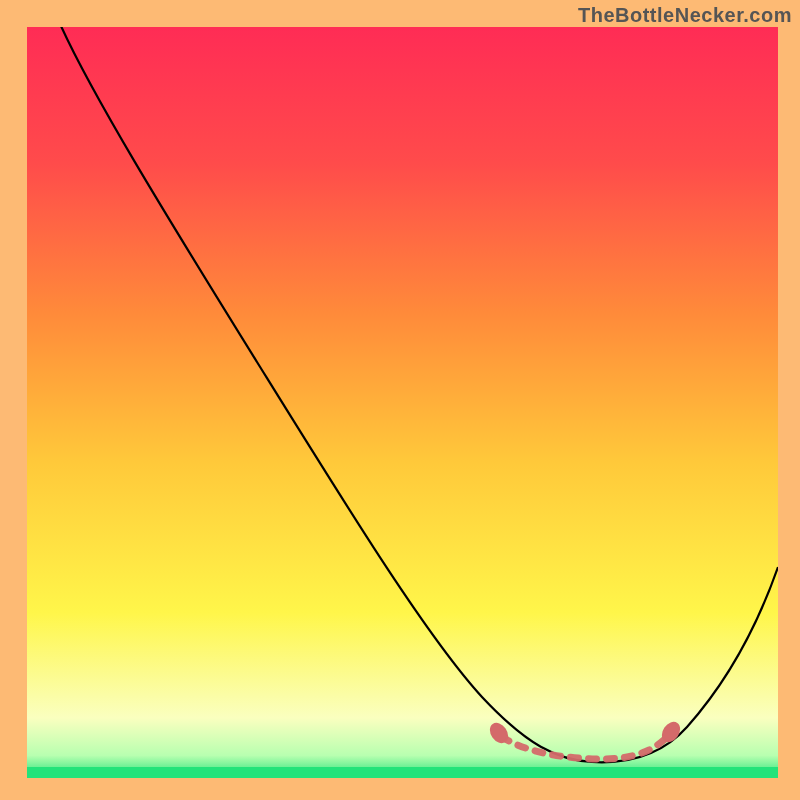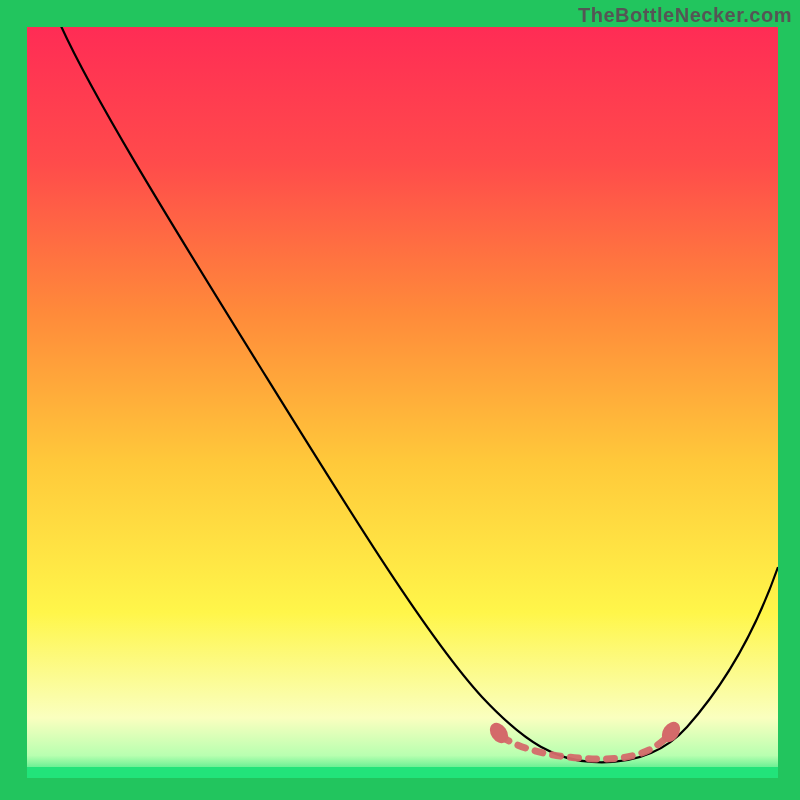--- a/index.html
+++ b/index.html
@@ -8,21 +8,21 @@
     width: 800px;
     height: 800px;
     background: #000;
     font-family: Arial, Helvetica, sans-serif;
     overflow: hidden;
   }
   .outer {
     position: relative;
     width: 800px;
     height: 800px;
-    background: #22c55e;
+    background: #fdba74;
   }
   .watermark {
     position: absolute;
     top: 4px;
     right: 8px;
     color: #555;
     font-size: 20px;
     font-weight: bold;
     letter-spacing: 0.5px;
     z-index: 50;

